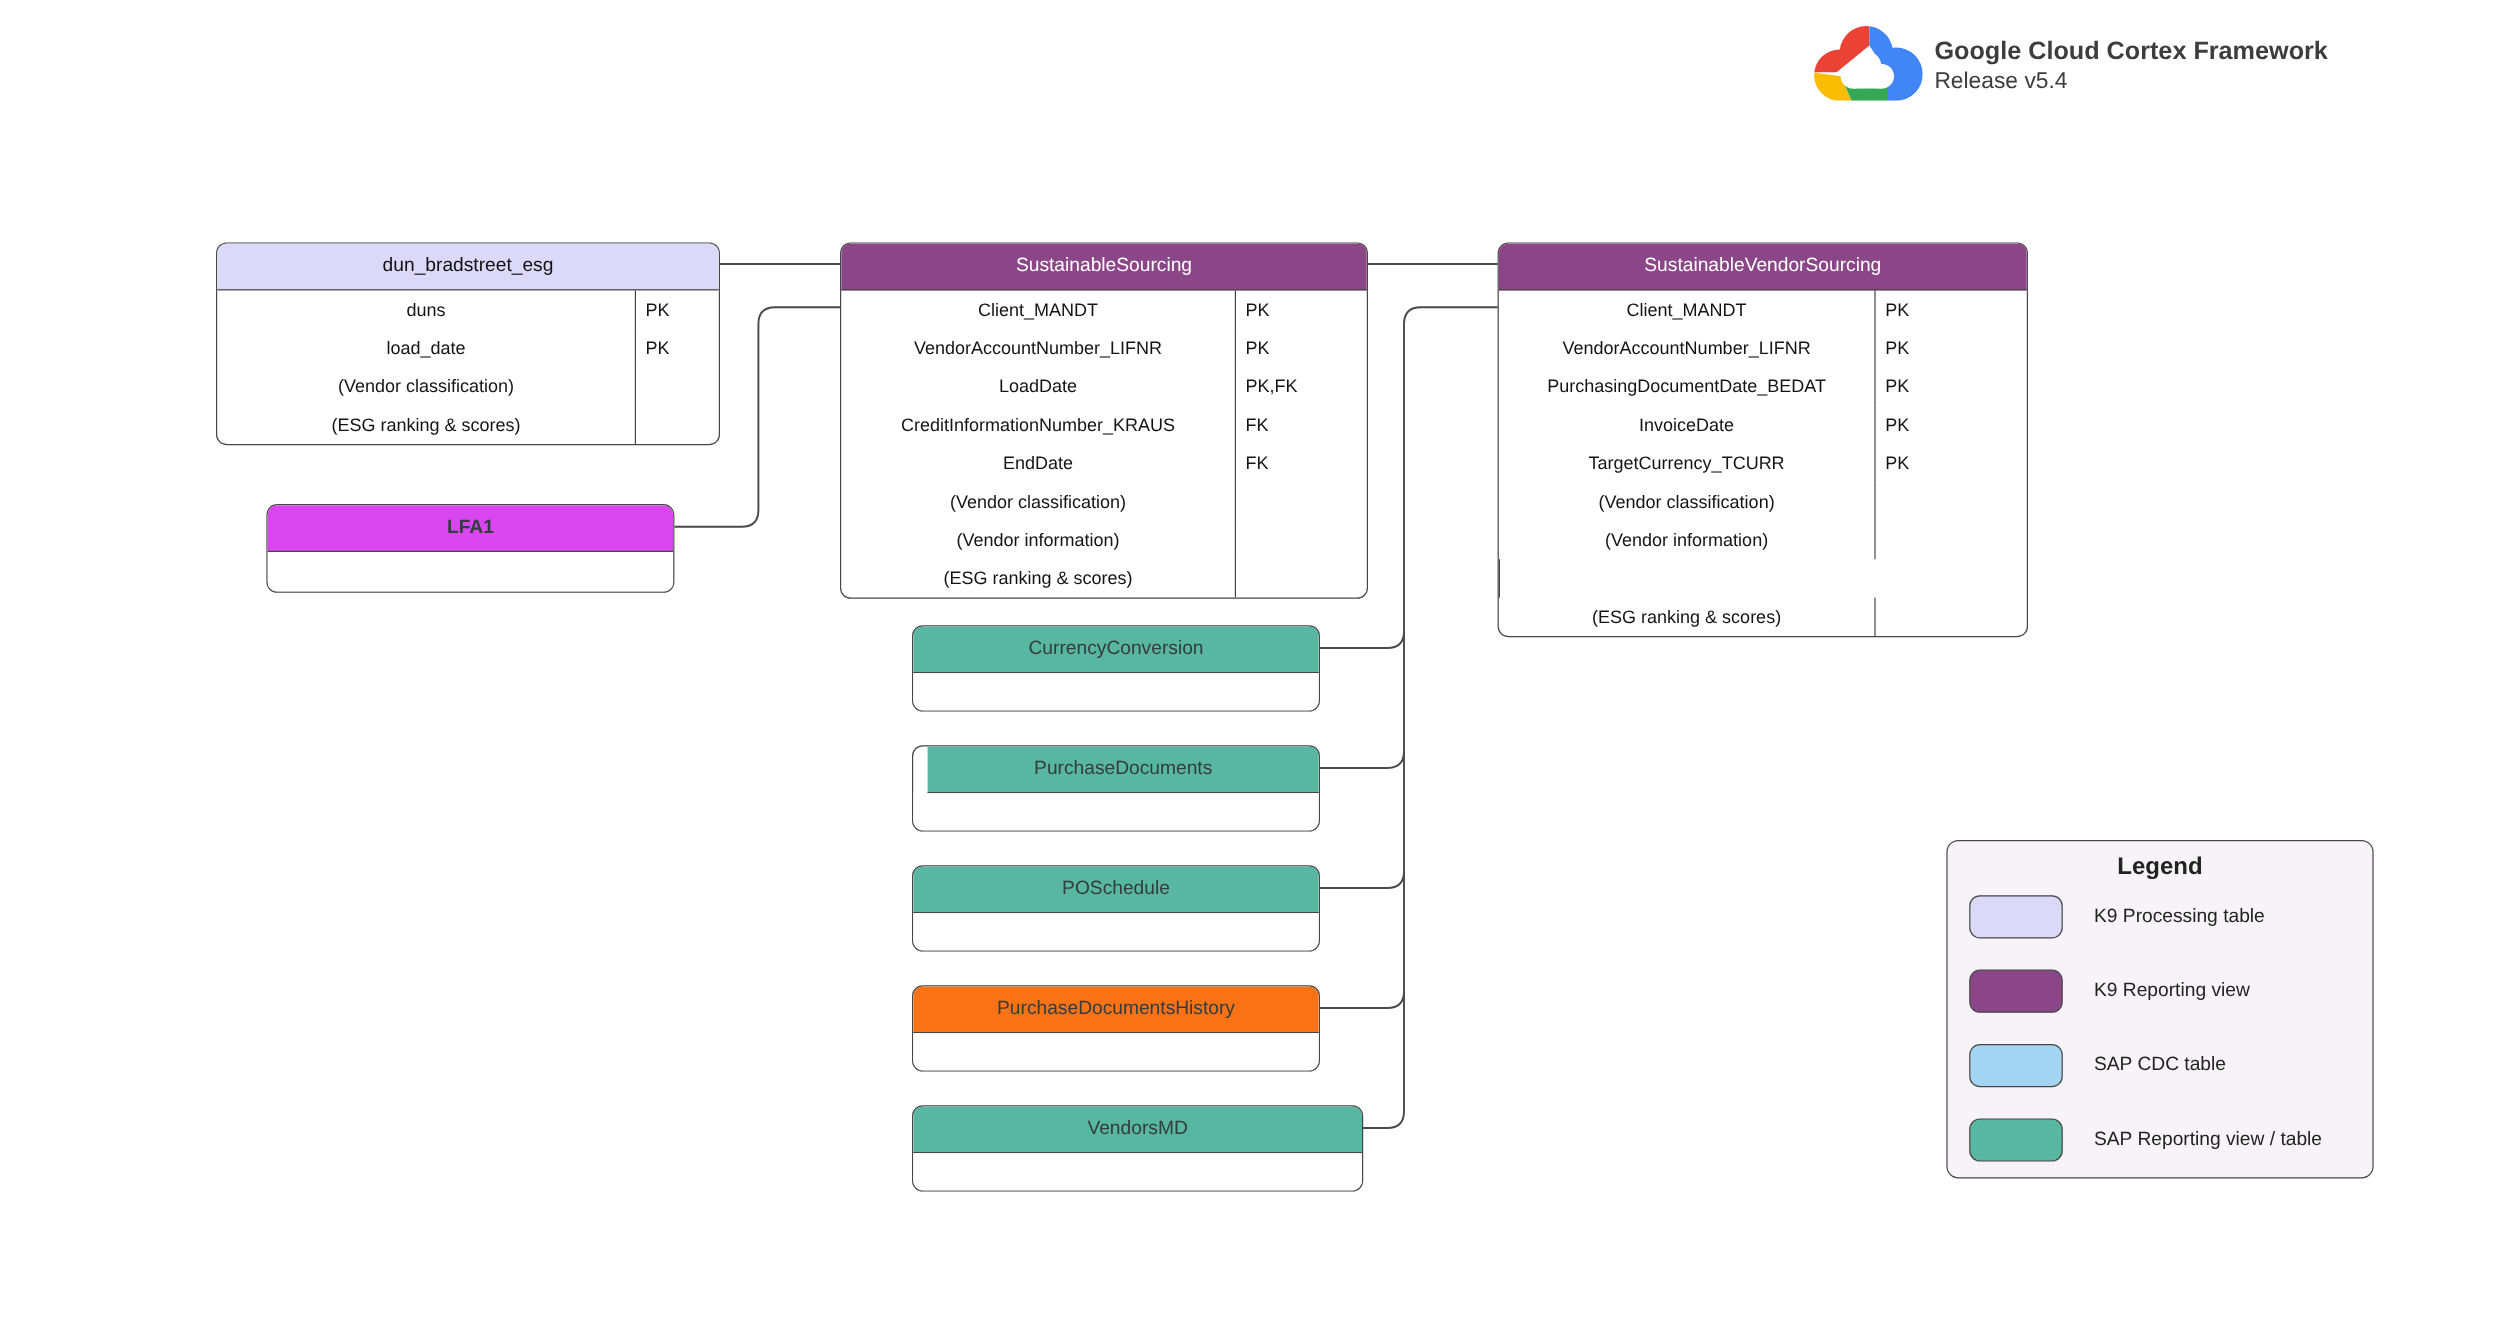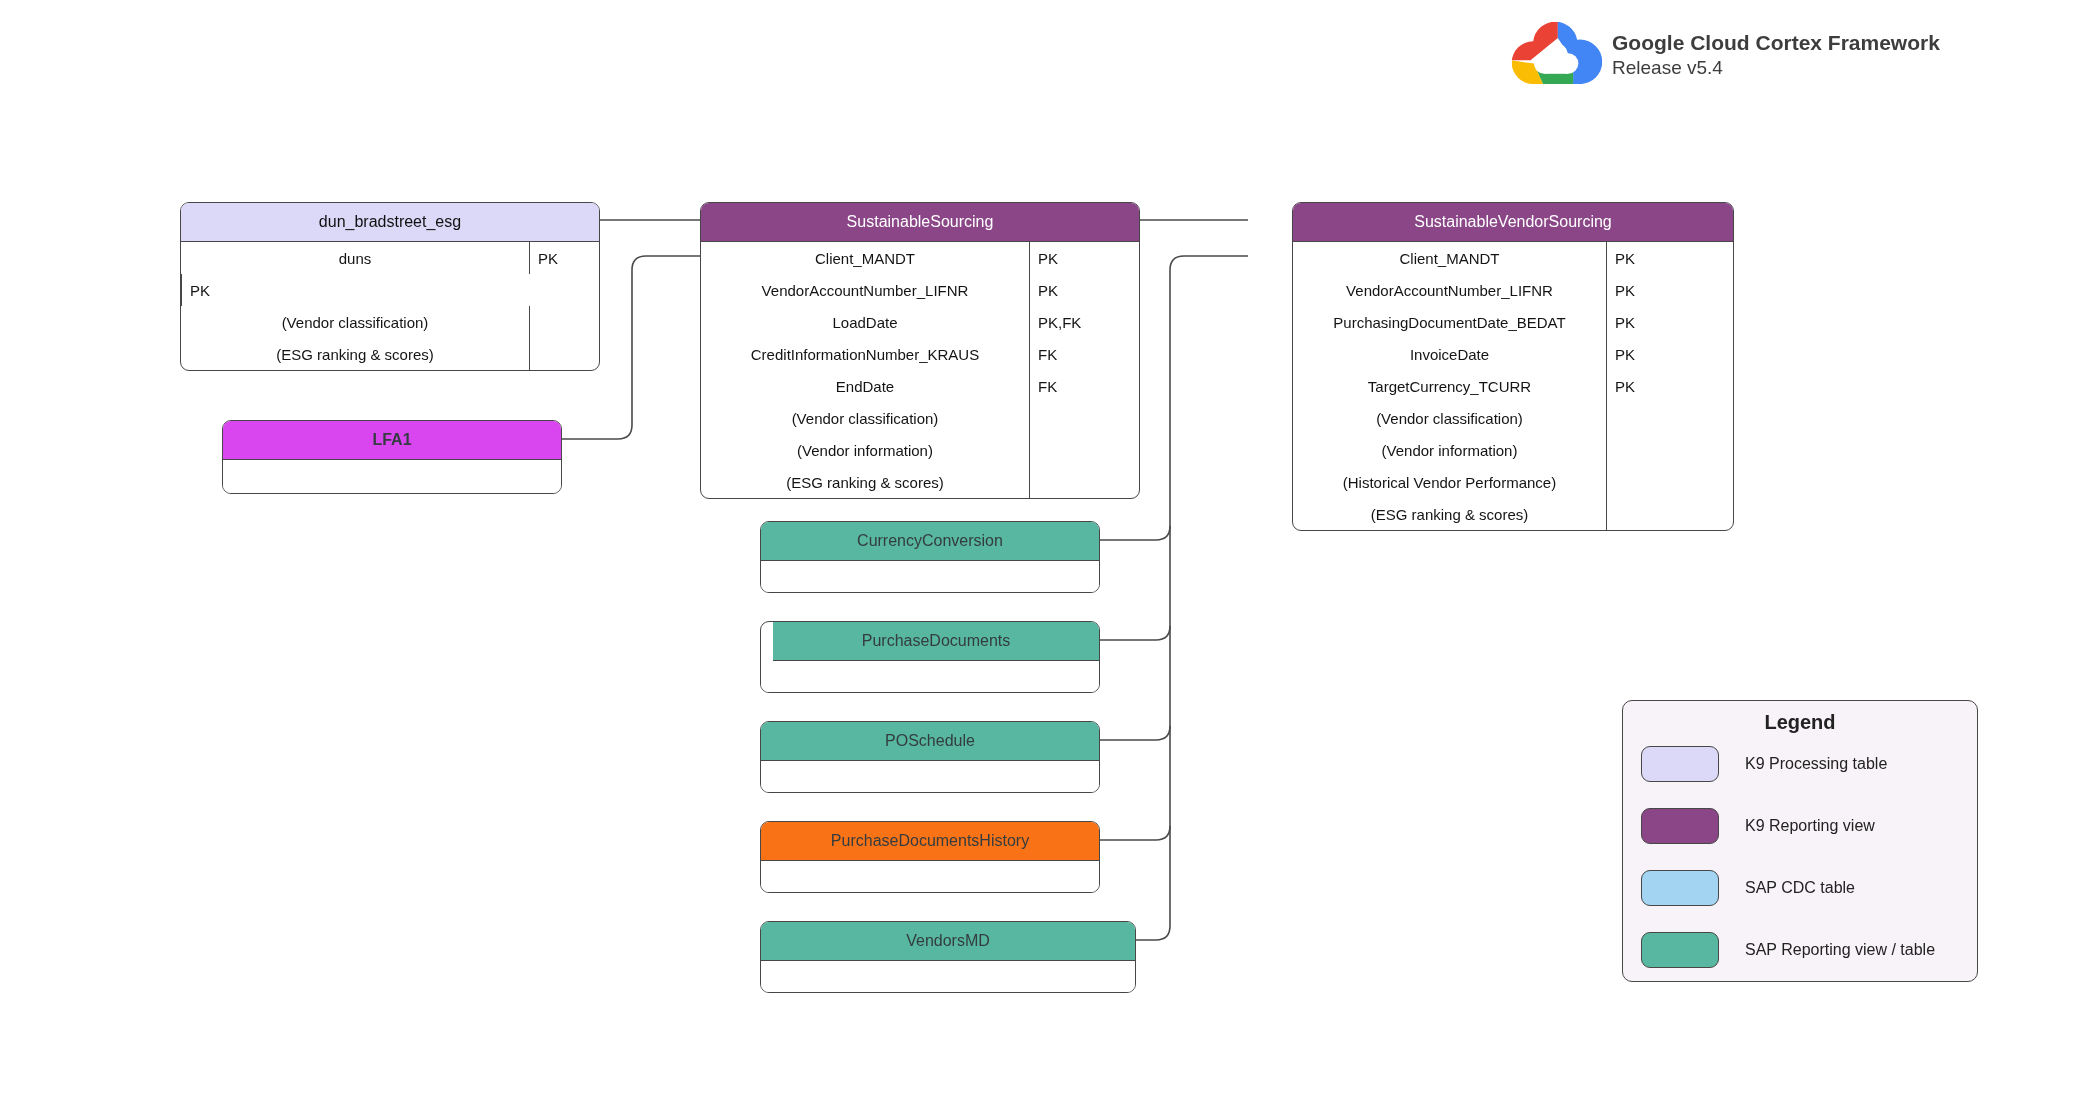--- a/index.html
+++ b/index.html
@@ -102,20 +102,21 @@
   </div>
 
   <div class="etable" style="left:180px;top:202px;width:420px;--kw:70px;">
     <div class="hd" style="background: rgb(220, 217, 248);">dun_bradstreet_esg</div>
     <div class="rows">
       <div class="r">
           <span class="f">duns</span>
           <span class="k">PK</span>
         </div>
       <div class="r">
+          <span class="f">load_date</span>
           <span class="k">PK</span>
         </div>
       <div class="r">
           <span class="f">(Vendor classification)</span>
           <span class="k"></span>
         </div>
       <div class="r">
           <span class="f">(ESG ranking &amp; scores)</span>
           <span class="k"></span>
         </div>
@@ -153,21 +154,21 @@
           <span class="f">(Vendor information)</span>
           <span class="k"></span>
         </div>
       <div class="r">
           <span class="f">(ESG ranking &amp; scores)</span>
           <span class="k"></span>
         </div>
     </div>
   </div>
 
-  <div class="etable" style="left:1292px;top:202px;width:442px;--kw:127px;">
+  <div class="etable" style="left:1248px;top:202px;width:442px;--kw:127px;">
     <div class="hd white-text" style="background: rgb(138, 70, 135);">SustainableVendorSourcing</div>
     <div class="rows">
       <div class="r">
           <span class="f">Client_MANDT</span>
           <span class="k">PK</span>
         </div>
       <div class="r">
           <span class="f">VendorAccountNumber_LIFNR</span>
           <span class="k">PK</span>
         </div>
@@ -185,21 +186,20 @@
         </div>
       <div class="r">
           <span class="f">(Vendor classification)</span>
           <span class="k"></span>
         </div>
       <div class="r">
           <span class="f">(Vendor information)</span>
           <span class="k"></span>
         </div>
       <div class="r">
-          <span class="f">(Historical Vendor Performance)</span>
           <span class="k"></span>
         </div>
       <div class="r">
           <span class="f">(ESG ranking &amp; scores)</span>
           <span class="k"></span>
         </div>
     </div>
   </div>
 
   <div class="etable lfa1" style="left:222px;top:420px;width:340px;">

